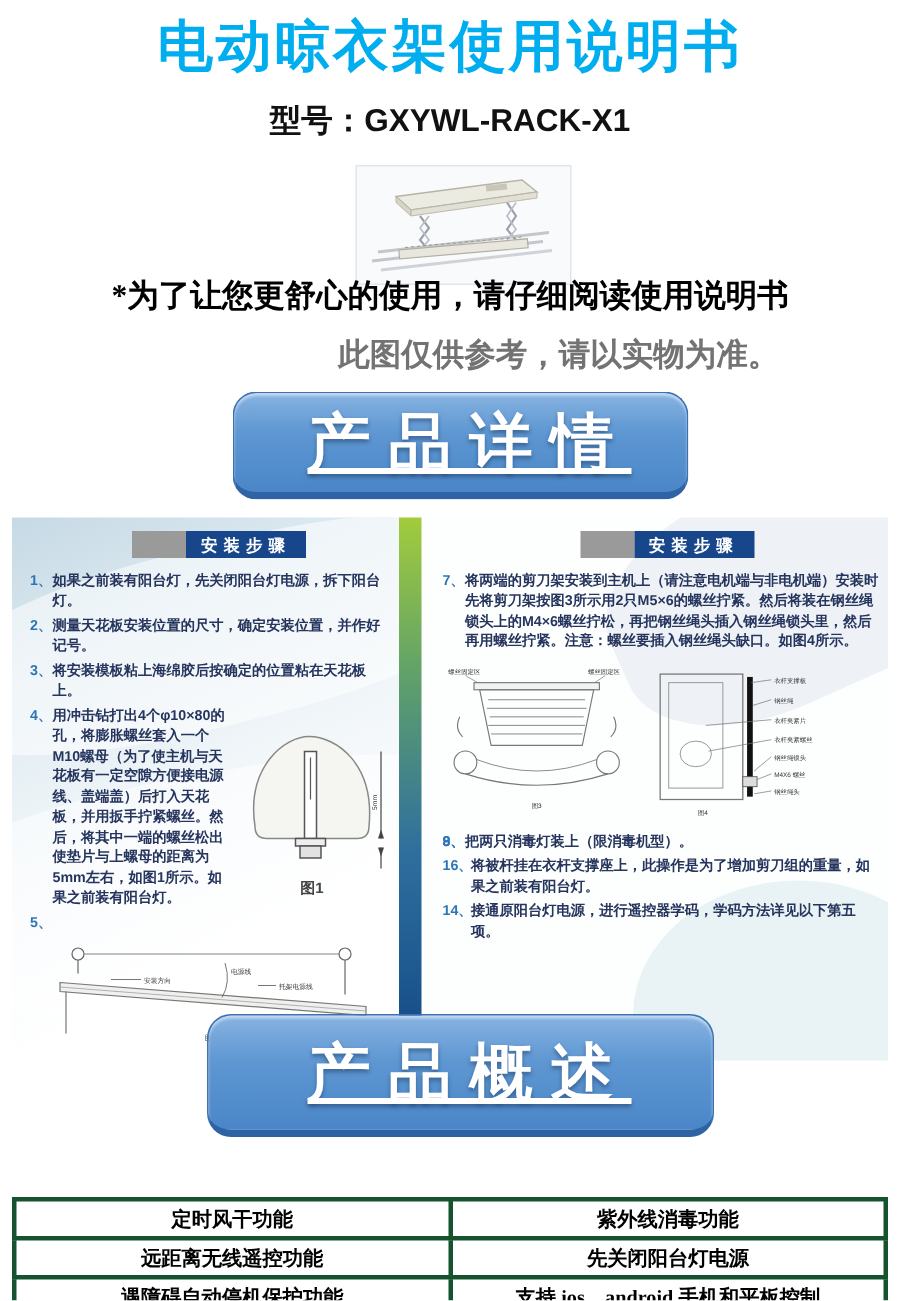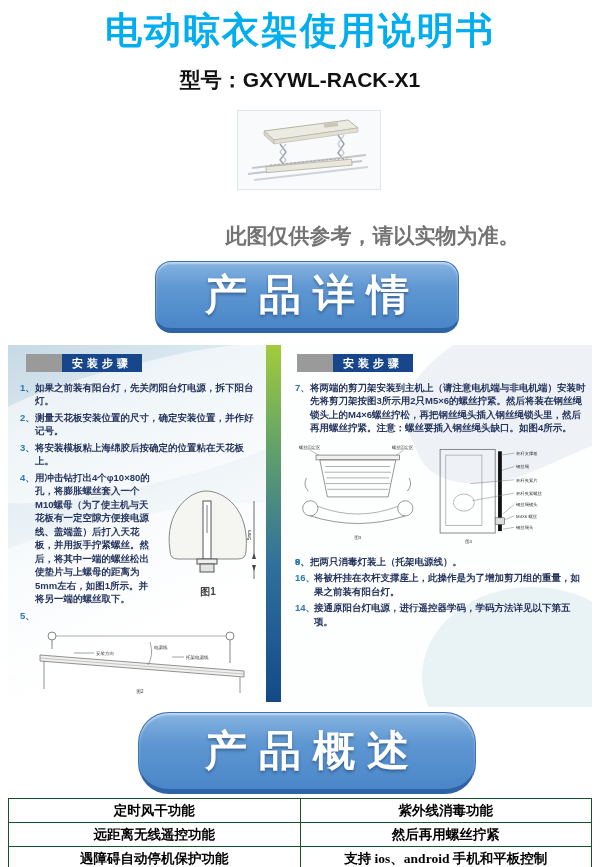--- a/index.html
+++ b/index.html
@@ -13,59 +13,59 @@
   .photo{position:absolute;top:110px;left:237px;width:142px;height:78px;background:#f8fafc;border:1px solid #dfe7ee;}
   .note1{position:absolute;top:183px;left:0;width:600px;text-align:center;
          font-family:"Liberation Serif",serif;font-size:21px;font-weight:bold;color:#000;}
   .note2{position:absolute;top:222px;left:145px;width:455px;text-align:center;
          font-family:"Liberation Serif",serif;font-size:21px;font-weight:bold;color:#737373;}
 
   .big-btn{position:absolute;display:flex;align-items:center;justify-content:center;
            background:linear-gradient(180deg,#87b3e1 0%,#5e97d2 40%,#4a86c8 100%);
            border:1px solid #3a72b4;border-bottom:5px solid #2e63a5;border-radius:16px;
            color:#fff;font-weight:bold;font-size:42px;letter-spacing:12px;padding-left:12px;
-           text-shadow:0 2px 3px rgba(30,60,100,.55);box-shadow:inset 0 2px 2px rgba(255,255,255,.5);}
+           text-shadow:0 2px 3px rgba(30,60,100,.55);box-shadow:inset 0 2px 2px rgba(255,255,255,.5);text-decoration:underline;}
   #detail-btn{top:261px;left:155px;width:290px;height:66px;}
-  #overview-btn{top:712px;left:138px;width:324px;height:76px;border-radius:31px;}
+  #overview-btn{top:676px;left:138px;width:324px;height:76px;}
 
   
   .panel{position:absolute;top:345px;overflow:hidden;}
   #left-panel{left:8px;width:258px;height:362px;
       background:linear-gradient(155deg,#c6d9e5 0%,#dce9f0 22%,#f1f6f9 48%,#ffffff 75%);}
   #right-panel{left:283px;width:309px;height:362px;background:#fdfefe;}
   #right-panel .deco1{position:absolute;top:-30px;right:-70px;width:260px;height:150px;
       background:rgba(210,222,232,.35);transform:rotate(-24deg);border-radius:40%;}
   #right-panel .deco2{position:absolute;bottom:-60px;right:-50px;width:220px;height:180px;
       background:rgba(90,160,170,.12);border-radius:50%;}
   #left-panel .deco1{position:absolute;top:18px;left:-70px;width:420px;height:120px;
       background:rgba(255,255,255,.55);transform:rotate(-14deg);border-radius:45%;}
   #left-panel .deco2{position:absolute;top:170px;left:-90px;width:460px;height:150px;
       background:rgba(255,255,255,.5);transform:rotate(-10deg);border-radius:45%;}
   #divider{position:absolute;top:345px;left:266px;width:15px;height:357px;
       background:linear-gradient(180deg,#a2cc3c 0%,#5fa06b 30%,#2f6f9e 62%,#134a86 100%);}
 
-  .banner{display:flex;margin-top:9px;position:relative;}
+  .banner{display:flex;margin-top:9px;position:relative;justify-content:center;}
   .banner .g{width:36px;height:18px;background:#9a9a9a;}
   .banner .b{height:18px;background:#17478a;color:#fff;font-size:11px;font-weight:bold;
              display:flex;align-items:center;justify-content:center;letter-spacing:4px;padding:0 10px;}
   #left-panel .banner{margin-left:18px;}
   #right-panel .banner{margin-left:14px;}
 
   .steps{position:relative;margin:9px 6px 0 12px;font-size:9.5px;line-height:1.42;
          font-weight:bold;color:#26355e;}
   .step{position:relative;padding-left:15px;margin-bottom:3px;}
   .step.two{padding-left:19px;}
   .step .num{position:absolute;left:0;top:0;color:#2e75b6;}
   .figwrap{text-align:center;}
   svg text{font-family:"Liberation Sans",sans-serif;}
   .cap{font-size:10px;fill:#444;}
   .lbl{font-size:4.5px;fill:#333;font-weight:normal;}
 
   table.features{position:absolute;top:798px;left:8px;width:584px;border-collapse:collapse;}
-  table.features td{border:1px solid #14532d;height:21px;text-align:center;width:50%;
+  table.features td{border:3px solid #14532d;height:21px;text-align:center;width:50%;
       font-family:"Liberation Serif",serif;font-size:13.5px;font-weight:bold;color:#000;}
 </style>
 </head>
 <body>
 
 <div id="page">
 
   <div class="title">电动晾衣架使用说明书</div>
 
   <div class="model">
@@ -83,20 +83,21 @@
       <polyline points="100,24 106,33 100,42 106,49" fill="none" stroke="#9aa0a8" stroke-width="1.4"></polyline>
       <polyline points="106,24 100,33 106,42 100,49" fill="none" stroke="#b9bec6" stroke-width="1.1"></polyline>
       <line x1="14" y1="57" x2="128" y2="44" stroke="#c3c7cc" stroke-width="2"></line>
       <line x1="10" y1="63" x2="124" y2="50" stroke="#c3c7cc" stroke-width="2"></line>
       <line x1="16" y1="69" x2="130" y2="56" stroke="#cfd3d8" stroke-width="2"></line>
       <rect x="28" y="52" width="86" height="6" transform="rotate(-5 70 55)" fill="#e8e6dd" stroke="#b2afa2" stroke-width="0.8"></rect>
       <line x1="32" y1="54" x2="110" y2="47" stroke="#9b988c" stroke-width="0.7" stroke-dasharray="2,2"></line>
     </svg>
   </div>
 
+  <div class="note1">*为了让您更舒心的使用，请仔细阅读使用说明书</div>
   <div class="note2">此图仅供参考，请以实物为准。</div>
 
   <div class="big-btn" id="detail-btn">产品详情</div>
 
   <div class="panel" id="left-panel">
     <div class="deco1"></div>
     <div class="deco2"></div>
     <div class="banner">
       <div class="g"></div>
       <div class="b">安装步骤</div>
@@ -123,21 +124,21 @@
           <line x1="51" y1="22" x2="51" y2="50" stroke="#555" stroke-width="0.8"></line>
           <rect x="41" y="76" width="20" height="5" fill="#eee" stroke="#555" stroke-width="1"></rect>
           <rect x="44" y="81" width="14" height="8" fill="#e2e2e2" stroke="#555" stroke-width="1"></rect>
           <line x1="98" y1="18" x2="98" y2="76" stroke="#444" stroke-width="0.8"></line>
           <polygon points="98,70 96,76 100,76" fill="#444"></polygon>
           <line x1="98" y1="82" x2="98" y2="96" stroke="#444" stroke-width="0.8"></line>
           <polygon points="98,88 96,82 100,82" fill="#444"></polygon>
           <text x="95" y="52" class="lbl" font-size="10" transform="rotate(-90 95 52)" text-anchor="middle">5mm</text>
           <text x="52" y="112" class="cap" text-anchor="middle">图1</text>
         </svg>
-        <span>用冲击钻打出4个φ10×80的孔，将膨胀螺丝套入一个M10螺母（为了使主机与天花板有一定空隙方便接电源线、盖端盖）后打入天花板，并用扳手拧紧螺丝。然后，将其中一端的螺丝松出使垫片与上螺母的距离为5mm左右，如图1所示。并将另一端的螺丝取下。</span>
+        <span>用冲击钻打出4个φ10×80的孔，将膨胀螺丝套入一个M10螺母（为了使主机与天花板有一定空隙方便接电源线、盖端盖）后打入天花板，并用扳手拧紧螺丝。然后，将其中一端的螺丝松出使垫片与上螺母的距离为5mm左右，如图1所示。如果之前装有阳台灯。</span>
       </div>
       <div class="step">
         <span class="num">5、</span>
       </div>
       <div class="figwrap">
         <svg width="236" height="70" viewBox="0 0 236 70">
           <circle cx="30" cy="9" r="4" fill="none" stroke="#666" stroke-width="0.8"></circle>
           <line x1="30" y1="13" x2="30" y2="22" stroke="#666" stroke-width="0.8"></line>
           <circle cx="208" cy="9" r="4" fill="none" stroke="#666" stroke-width="0.8"></circle>
           <line x1="208" y1="13" x2="208" y2="36" stroke="#666" stroke-width="0.8"></line>
@@ -214,21 +215,21 @@
           <text x="98" y="80" class="lbl" font-weight="bold">M4X6 螺丝</text>
           <text x="98" y="92" class="lbl">钢丝绳头</text>
           <text x="48" y="107" class="lbl" font-size="8" text-anchor="middle">图4</text>
         </svg>
       </div>
       <div class="step">
         <span class="num">8、</span>
       </div>
       <div class="step">
         <span class="num">9、</span>
-        <span>把两只消毒灯装上（托架电源线）。</span>
+        <span>把两只消毒灯装上（限消毒机型）。</span>
       </div>
       <div class="step two">
         <span class="num">16、</span>
         <span>将被杆挂在衣杆支撑座上，此操作是为了增加剪刀组的重量，如果之前装有阳台灯。</span>
       </div>
       <div class="step two">
         <span class="num">14、</span>
         <span>接通原阳台灯电源，进行遥控器学码，学码方法详见以下第五项。</span>
       </div>
     </div>
@@ -237,21 +238,21 @@
   <div class="big-btn" id="overview-btn">产品概述</div>
 
   <table class="features">
     <tbody>
       <tr>
         <td>定时风干功能</td>
         <td>紫外线消毒功能</td>
       </tr>
       <tr>
         <td>远距离无线遥控功能</td>
-        <td>然后再用螺丝拧紧</td>
+        <td>先关闭阳台灯电源</td>
       </tr>
       <tr>
         <td>遇障碍自动停机保护功能</td>
         <td>支持 ios、android 手机和平板控制</td>
       </tr>
     </tbody>
   </table>
 
 </div>
 

